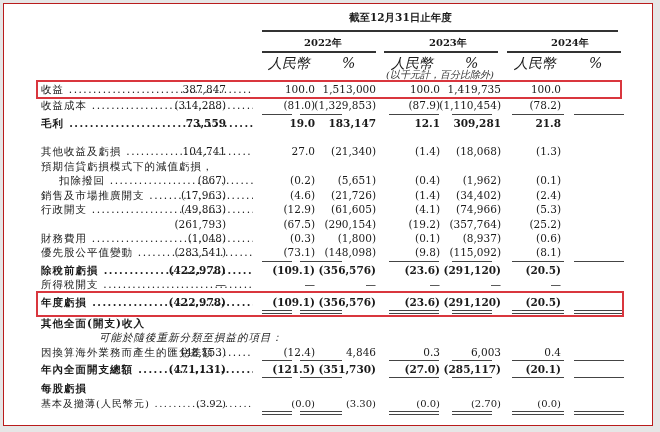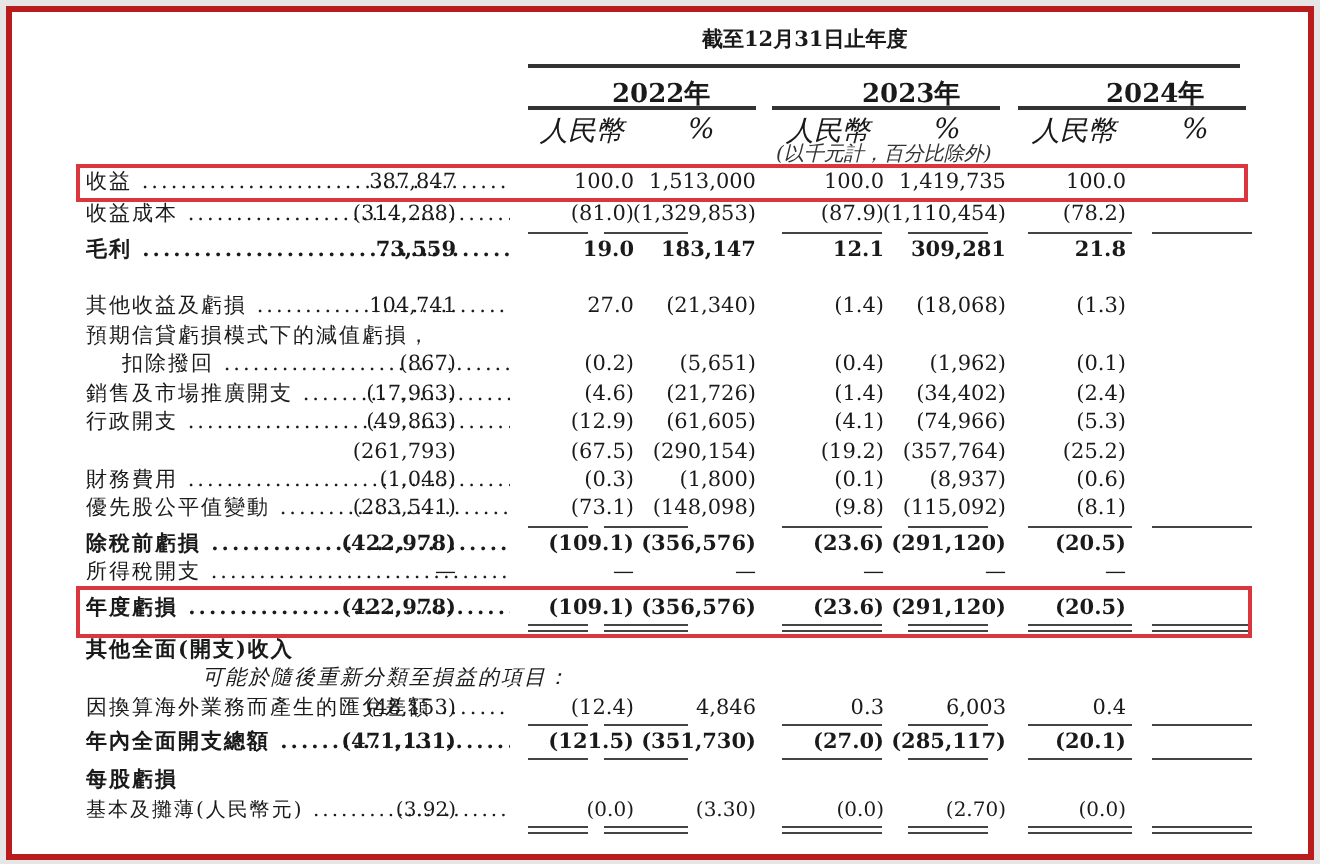--- a/index.html
+++ b/index.html
@@ -1,21 +1,21 @@
 <!DOCTYPE html>
 <html><head>
 <meta charset="utf-8">
 <style>
   html, body { margin: 0; padding: 0; }
   body { width: 660px; height: 432px; background: #e6e6e6; position: relative; overflow: hidden;
          font-family: "DejaVu Serif", "Liberation Serif", serif; color: #1a1a1a; }
   .card { position: absolute; left: 3px; top: 3px; width: 648px; height: 421px; background: #fff;
-          border: 3px solid #b91c1c; }
+          border: 1px solid #b91c1c; }
   .abs { position: absolute; white-space: nowrap; }
-  .hdr { font-size: 13px; font-weight: bold; }
+  .hdr { font-size: 10px; font-weight: bold; }
   .sub { font-size: 14px; font-style: italic; font-weight: normal; }
   .note { font-size: 10px; font-style: italic; color: #333; }
   .hline { position: absolute; height: 0; border-top: 2px solid #333; }
   .row { position: absolute; left: 0; width: 584px; height: 15px; font-size: 10.5px; line-height: 15px; }
   .lbl { position: absolute; left: 37px; width: 212px; overflow: hidden; white-space: nowrap; letter-spacing: 1px; }
   .lbl.indent { left: 55px; width: 194px; }
   .lbl.dots::after { content: " ......................................................................."; letter-spacing: 1.5px; }
   .num { position: absolute; text-align: right; white-space: nowrap; }
   .c1 { right: 362px; } .c2 { right: 273px; } .c3 { right: 212px; }
   .c4 { right: 148px; } .c5 { right: 87px; } .c6 { right: 27px; }

